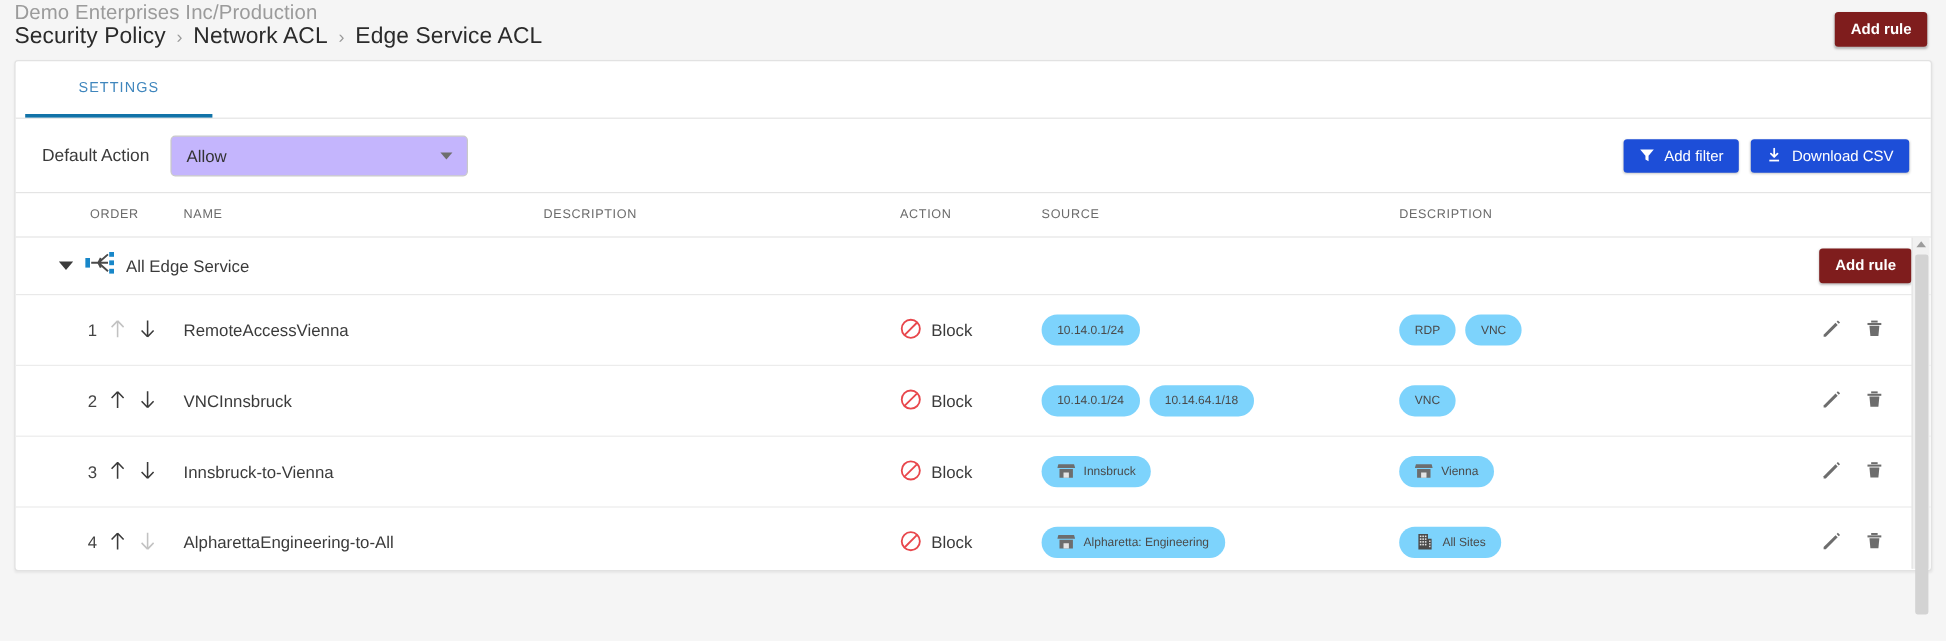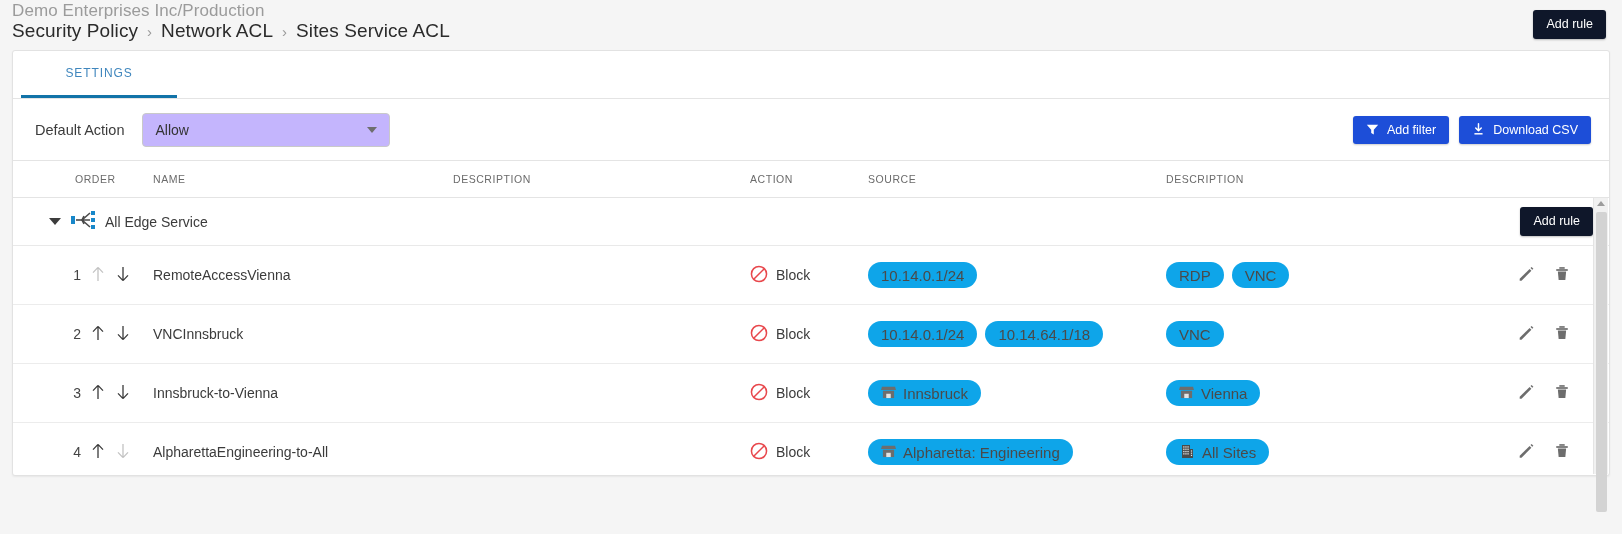--- a/index.html
+++ b/index.html
@@ -34,30 +34,31 @@
     color: #2b2b2b;
     font-weight: 400;
     letter-spacing: .1px;
     white-space: nowrap;
   }
   .crumb-sep {
     font-size: 15px;
     color: #9a9a9a;
   }
   .btn-primary {
-    background: #0f172a;
+    background: #7f1d1d;
     color: #fff;
     border: none;
     border-radius: 3px;
     font-size: 12.5px;
     font-family: "Liberation Sans", sans-serif;
     padding: 7px 13px 8px;
     cursor: pointer;
     box-shadow: 0 1px 2px rgba(0,0,0,.25);
     white-space: nowrap;
+    font-weight: bold;
   }
   .header-add-rule {
     position: absolute;
     top: 10px; right: 16px;
   }
 
   
   .card {
     position: relative;
     margin: 0 12px;
@@ -230,25 +231,25 @@
     align-items: center;
     gap: 8px;
     color: #3b3b3b;
   }
 
   .chips { display: flex; flex-wrap: wrap; gap: 8px; }
   .chip {
     display: inline-flex;
     align-items: center;
     gap: 7px;
-    background: #0ea5e9;
+    background: #7dd3fc;
     border-radius: 13px;
     height: 26px;
     padding: 0 13px;
-    font-size: 15px;
+    font-size: 10px;
     color: #4a4a4a;
     white-space: nowrap;
   }
 
   .tools-cell {
     display: flex;
     align-items: center;
     justify-content: flex-end;
     gap: 18px;
     padding-right: 22px;
@@ -291,21 +292,21 @@
 <body>
 
 <div class="page-header">
   <div class="tenant-path">Demo Enterprises Inc/Production</div>
 
   <div class="breadcrumb">
     <span class="crumb">Security Policy</span>
     <span class="crumb-sep">›</span>
     <span class="crumb">Network ACL</span>
     <span class="crumb-sep">›</span>
-    <span class="crumb">Sites Service ACL</span>
+    <span class="crumb">Edge Service ACL</span>
   </div>
 
   <button class="btn-primary header-add-rule">Add rule</button>
 </div>
 
 <div class="card">
 
   <div class="tabbar">
     <div class="tab active">SETTINGS</div>
   </div>

